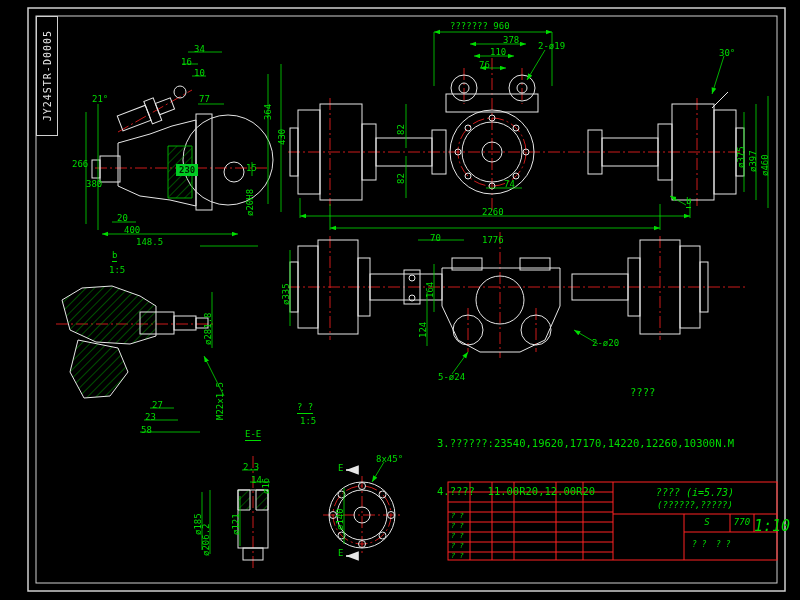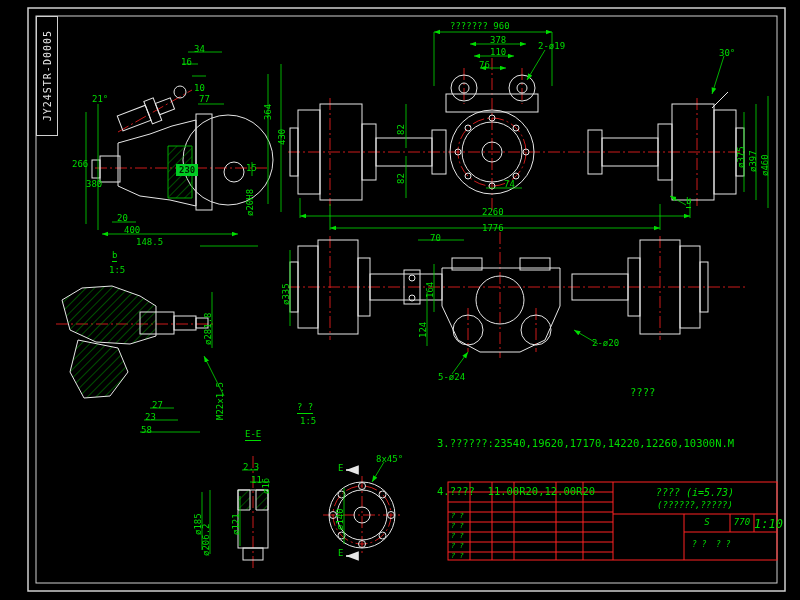--- a/index.html
+++ b/index.html
@@ -251,45 +251,45 @@
       <line x1="684" y1="532" x2="777" y2="532"></line>
     </g>
   </svg>
 
   <div class="corner-box">
     <span>JY24STR-D0005</span>
   </div>
 
   <span class="dim" style="left:194px;top:45px">34</span>
   <span class="dim" style="left:181px;top:58px">16</span>
-  <span class="dim" style="left:194px;top:84px">10</span>
+  <span class="dim" style="left:194px;top:69px">10</span>
   <span class="dim" style="left:199px;top:95px">77</span>
   <span class="dim" style="left:92px;top:95px">21°</span>
   <span class="dim" style="left:72px;top:160px">266</span>
   <span class="dim" style="left:86px;top:180px">380</span>
   <span class="hl" style="left:176px;top:164px">230</span>
   <span class="dim" style="left:117px;top:214px">20</span>
   <span class="dim" style="left:124px;top:226px">400</span>
   <span class="dim" style="left:136px;top:238px">148.5</span>
   <span class="dim vr" style="left:264px;top:120px">364</span>
   <span class="dim vr" style="left:278px;top:145px">430</span>
   <span class="dim" style="left:246px;top:164px">15</span>
   <span class="dim vr" style="left:246px;top:216px">ø20H8</span>
 
   <span class="dim" style="left:450px;top:22px">??????? 960</span>
-  <span class="dim" style="left:490px;top:36px">378</span>
+  <span class="dim" style="left:503px;top:36px">378</span>
   <span class="dim" style="left:490px;top:48px">110</span>
   <span class="dim" style="left:479px;top:61px">76</span>
   <span class="dim" style="left:538px;top:42px">2-ø19</span>
   <span class="dim" style="left:719px;top:49px">30°</span>
   <span class="dim vr" style="left:397px;top:135px">82</span>
   <span class="dim vr" style="left:397px;top:184px">82</span>
   <span class="dim" style="left:504px;top:180px">74</span>
   <span class="dim" style="left:482px;top:208px">2260</span>
-  <span class="dim" style="left:482px;top:224px">1776</span>
+  <span class="dim" style="left:482px;top:236px">1776</span>
   <span class="dim vr" style="left:737px;top:168px">ø375</span>
   <span class="dim vr" style="left:749px;top:172px">ø397</span>
   <span class="dim vr" style="left:761px;top:176px">ø460</span>
   <span class="dim ul" style="left:686px;top:197px">b</span>
 
   <span class="dim" style="left:430px;top:234px">70</span>
   <span class="dim vr" style="left:282px;top:305px">ø335</span>
   <span class="dim vr" style="left:426px;top:298px">164</span>
   <span class="dim vr" style="left:419px;top:338px">124</span>
   <span class="dim" style="left:438px;top:373px">5-ø24</span>
@@ -301,21 +301,21 @@
   <span class="dim vr" style="left:216px;top:420px">M22x1.5</span>
   <span class="dim" style="left:152px;top:401px">27</span>
   <span class="dim" style="left:145px;top:413px">23</span>
   <span class="dim" style="left:141px;top:426px">58</span>
 
   <span class="dim ul" style="left:245px;top:430px">E-E</span>
   <span class="dim ul" style="left:297px;top:403px">? ?</span>
   <span class="dim" style="left:300px;top:417px">1:5</span>
 
   <span class="dim" style="left:243px;top:463px">2.3</span>
-  <span class="dim" style="left:251px;top:476px">11</span>
+  <span class="dim" style="left:251px;top:476px">14</span>
   <span class="dim vr" style="left:262px;top:494px">ø16</span>
   <span class="dim vr" style="left:232px;top:535px">ø121</span>
   <span class="dim vr" style="left:194px;top:535px">ø185</span>
   <span class="dim vr" style="left:202px;top:556px">ø206.2</span>
 
   <span class="dim" style="left:376px;top:455px">8x45°</span>
   <span class="dim vr" style="left:336px;top:530px">ø140</span>
   <span class="dim" style="left:338px;top:464px">E</span>
   <span class="dim" style="left:338px;top:549px">E</span>
 
@@ -324,21 +324,21 @@
     <div>3.??????:23540,19620,17170,14220,12260,10300N.M</div>
     <div>4.????  11.00R20,12.00R20</div>
     
     
   </div>
 
   <div class="tb-text ctr" style="left:613px;top:487px;width:164px;font-size:10px">???? (i=5.73)</div>
   <div class="tb-text ctr" style="left:613px;top:501px;width:164px;font-size:9px">(??????,?????)</div>
   <div class="tb-text ctr" style="left:684px;top:518px;width:46px;font-size:9px">S</div>
   <div class="tb-text ctr" style="left:730px;top:518px;width:24px;font-size:9px">770</div>
-  <div class="tb-text ctr" style="left:754px;top:518px;width:23px;font-size:12px">1:10</div>
+  <div class="tb-text ctr" style="left:754px;top:518px;width:23px;font-size:15px">1:10</div>
   <div class="tb-text" style="left:692px;top:541px;font-size:8px">? ?  ? ?</div>
   <div class="tb-text" style="left:451px;top:513px;font-size:7px">? ?</div>
   <div class="tb-text" style="left:451px;top:523px;font-size:7px">? ?</div>
   <div class="tb-text" style="left:451px;top:533px;font-size:7px">? ?</div>
   <div class="tb-text" style="left:451px;top:543px;font-size:7px">? ?</div>
   <div class="tb-text" style="left:451px;top:553px;font-size:7px">? ?</div>
 
 </div>
 
 </body></html>

